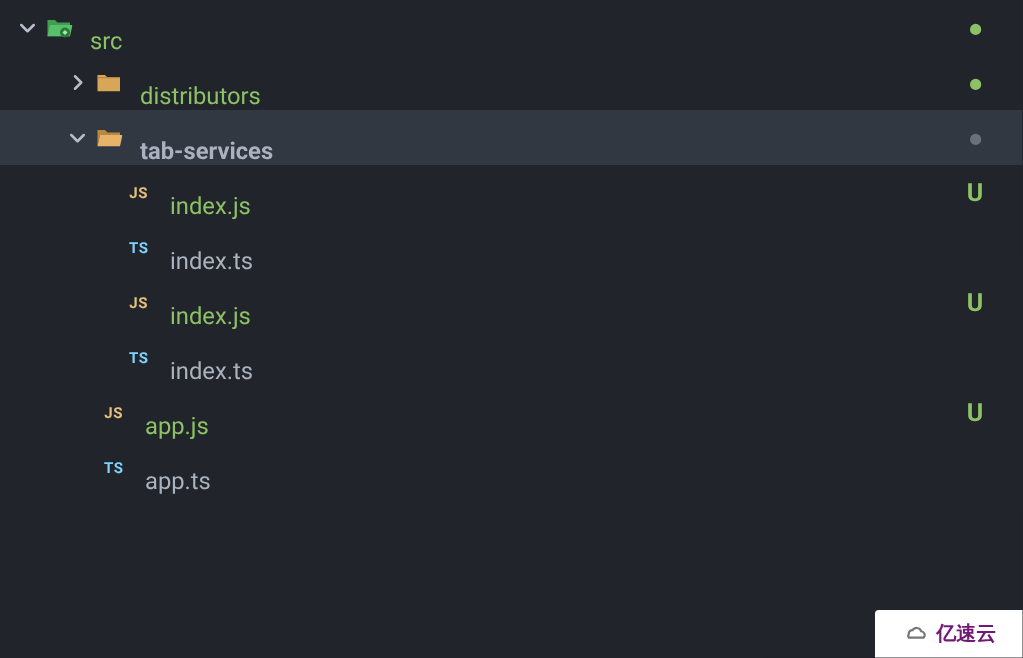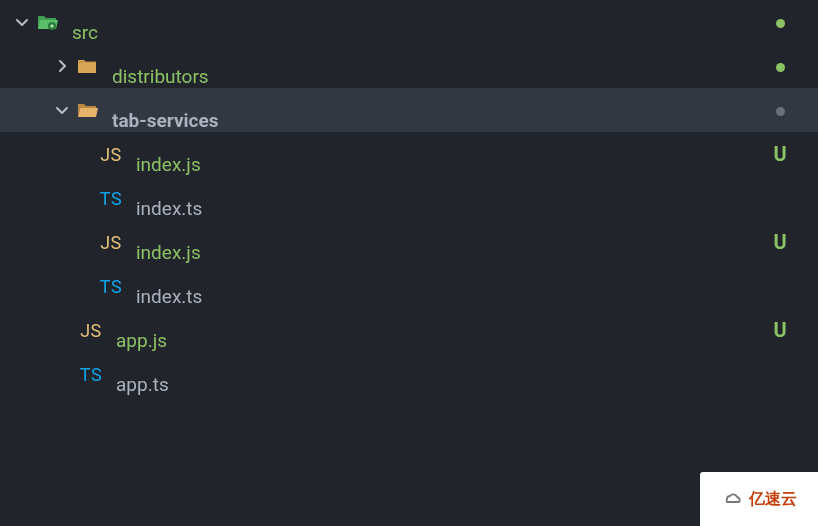--- a/index.html
+++ b/index.html
@@ -103,35 +103,35 @@
     color: var(--green-u);
     font-weight: 700;
     font-size: 20px;
   }
   
   .badge {
     width: 24px; height: 18px;
     display: flex;
     align-items: center;
     justify-content: center;
-    font-weight: 400;
-    font-size: 18px;
+    font-weight: 700;
+    font-size: 12px;
     letter-spacing: 0.5px;
   }
   .badge.js { color: #e5c07b; }
-  .badge.ts { color: #0ea5e9; }
+  .badge.ts { color: #7dd3fc; }
   
   .watermark {
     position: absolute;
     right: 0;
     bottom: 0;
     width: 118px;
-    height: 54px;
+    height: 38px;
     background: #ffffff;
-    color: #c2410c;
+    color: #701a75;
     display: flex;
     align-items: center;
     justify-content: center;
     font-size: 16px;
     font-weight: 600;
     gap: 6px;
     border-top-left-radius: 3px;
   }
   .watermark svg { width:22px; height:16px; }
 </style>

